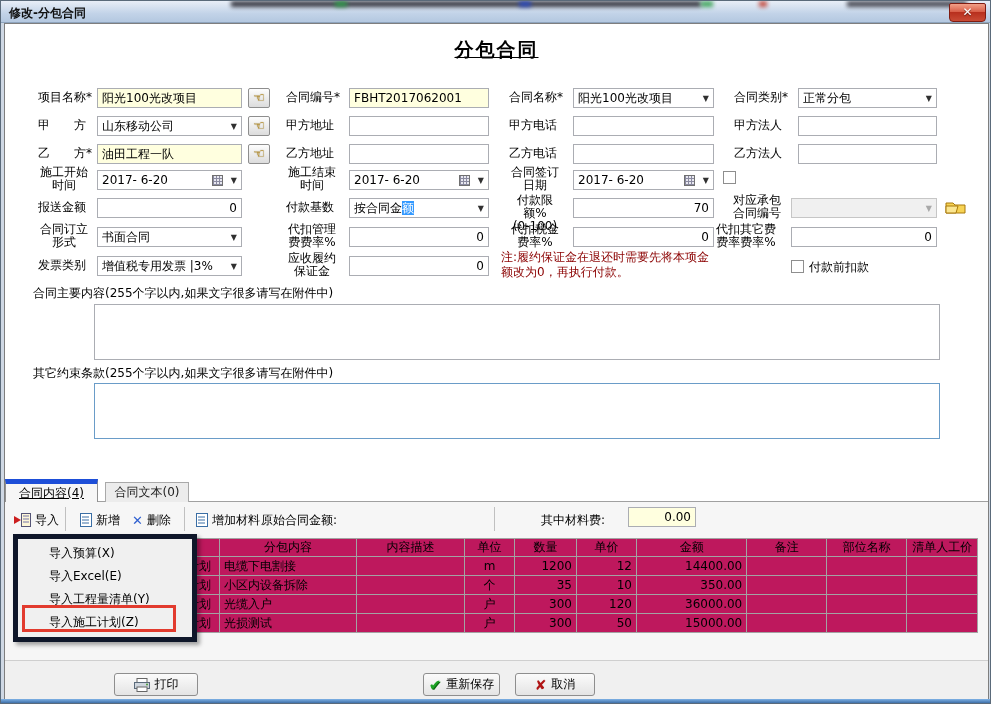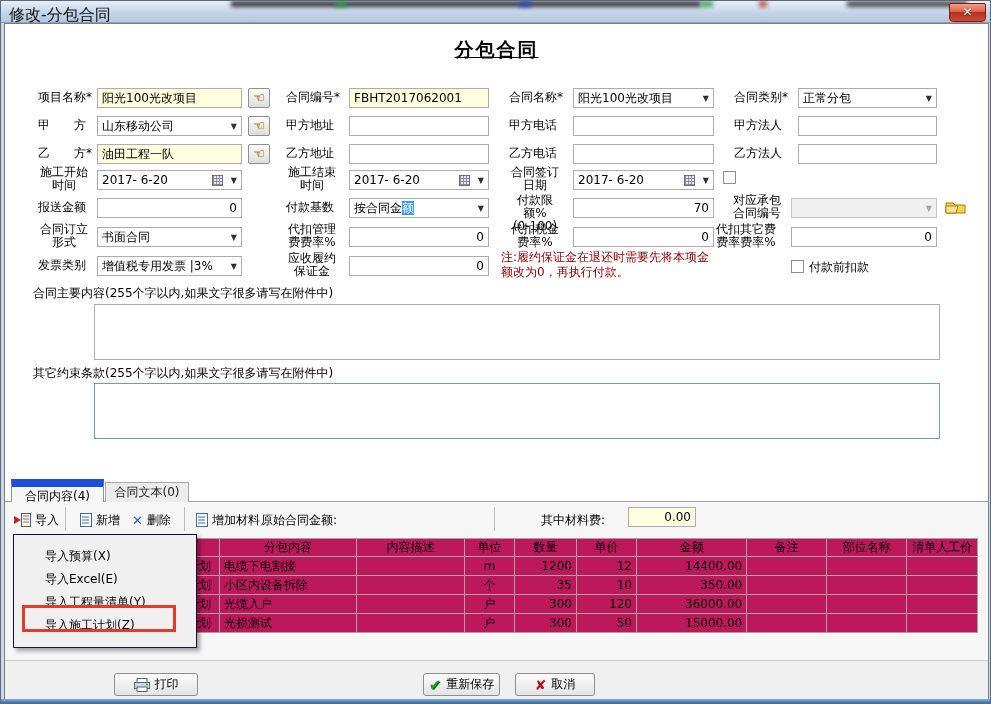--- a/index.html
+++ b/index.html
@@ -3,21 +3,21 @@
 <meta charset="utf-8">
 <style>
   * { margin:0; padding:0; box-sizing:border-box; }
   html,body { width:991px; height:704px; font-family:"DejaVu Sans","Liberation Sans",sans-serif; }
   .screen { position:relative; width:991px; height:704px; background:#cfd8e4; overflow:hidden; border:1px solid #5a6a7a; }
 
   
   .titlebar { position:absolute; left:0; top:0; width:991px; height:22px;
     background:linear-gradient(#e8eef7,#c2d3e8 60%,#b4c8e0); border-bottom:1px solid #8ea4bd; }
   .blur-strip { position:absolute; top:0; height:6px; filter:blur(2px); opacity:.85; }
-  .title-text { position:absolute; left:8px; top:4px; font-size:16px; color:#101010; }
+  .title-text { position:absolute; left:8px; top:4px; font-size:12px; color:#101010;font-weight:bold; }
   .close-btn { position:absolute; left:948px; top:2px; width:37px; height:19px;
     background:linear-gradient(#f2a088,#d9604a 45%,#b8301e 50%,#c94b35); border:1px solid #7e1c12;
     border-radius:2px 2px 4px 4px; color:#fff; font-weight:bold; font-size:12px; text-align:center; line-height:17px;
     text-shadow:0 1px 1px rgba(0,0,0,.5); cursor:pointer; }
 
   
   .body-bg { position:absolute; left:3px; top:22px; width:985px; height:676px; background:#ffffff; border:1px solid #7e7e7e; }
   .pane-bg { position:absolute; left:4px; top:500px; width:983px; height:159px; background:#f6f6f6; }
   .bottombar { position:absolute; left:4px; top:659px; width:983px; height:39px; background:#f0f0f0; border-top:1px solid #cfcfcf; }
   .bottom-blue { position:absolute; left:0; bottom:0; width:991px; height:4px; background:linear-gradient(#7fb2e6,#3e6fa8); }
@@ -44,39 +44,39 @@
     text-shadow:0 0 1px #5a4a10; }
   .checkbox { position:absolute; width:13px; height:13px; background:#fff; border:1px solid #8e8e8e; }
   .note { position:absolute; font-size:12px; line-height:15px; color:#8b0000; white-space:pre-line; }
   .ta { position:absolute; background:#fff; border:1px solid #abadb3; resize:none; font-size:12px; padding:2px;
     font-family:"DejaVu Sans","Liberation Sans",sans-serif; }
   .ta.focus { border:1px solid #6a9cc8; }
 
   
   .tab-line { position:absolute; left:4px; top:500px; width:983px; height:1px; background:#a0a0a0; }
   .tab { position:absolute; font-size:12px; text-align:center; cursor:pointer; }
-  .tab.active { left:10px; top:478px; width:93px; height:23px; background:#f6f6f6; border:1px solid #919191; border-bottom:none;
-    border-top:8px solid #1d4ed8; line-height:19px; z-index:2; }
+  .tab.active { left:4px; top:478px; width:93px; height:23px; background:#f6f6f6; border:1px solid #919191; border-bottom:none;
+    border-top:5px solid #1d4ed8; line-height:19px; z-index:2;text-decoration:underline; }
   .tab.inactive { left:104px; top:481px; width:84px; height:20px; background:#ececec; border:1px solid #a9a9a9; border-bottom:none;
     line-height:18px; color:#222; }
   .tbtn { position:absolute; top:508px; height:22px; display:flex; align-items:center; gap:4px; font-size:12px; cursor:pointer;
     padding:0 3px; }
   .tsep { position:absolute; top:506px; width:1px; height:24px; background:#c0c0c0; }
   .tlabel { position:absolute; font-size:12px; }
   .xblue { color:#2e5fd0; font-weight:bold; font-size:13px; }
 
   
   table.grid { position:absolute; left:12px; top:537px; border-collapse:collapse; background:#be185d; table-layout:fixed; }
   table.grid th, table.grid td { border:1px solid #a3a3a3; font-size:12px; font-weight:normal; height:19px;
     padding:0 4px; overflow:hidden; white-space:nowrap; }
   table.grid th { text-align:center; height:18px; }
 
   
-  .menu { position:absolute; left:12px; top:533px; width:184px; background:#f0f0f0; border:1px solid #0f172a;
-    box-shadow:3px 3px 4px rgba(0,0,0,.35); z-index:10; padding:10px 0; }
+  .menu { position:absolute; left:12px; top:533px; width:184px; background:#f0f0f0; border:5px solid #0f172a;
+    box-shadow:3px 3px 4px rgba(0,0,0,.35); z-index:10; padding:3px 0; }
   .menu-item { height:23px; line-height:23px; font-size:12px; padding-left:31px; cursor:pointer; }
   .annotation { position:absolute; left:21px; top:604px; width:154px; height:27px; border:3px solid #e23b2e; z-index:11; }
 
   
   .fbtn { position:absolute; top:672px; height:23px; background:linear-gradient(#fbfbfb,#e4e4e4); border:1px solid #8e8e8e;
     border-radius:3px; font-size:12px; display:flex; align-items:center; justify-content:center; gap:5px; cursor:pointer; }
   .check-green { color:#1ca424; font-weight:bold; font-size:15px; text-shadow:1px 1px 0 #0c6b12; }
   .x-red { color:#b01515; font-weight:bold; font-size:14px; }
 </style>
 </head>

